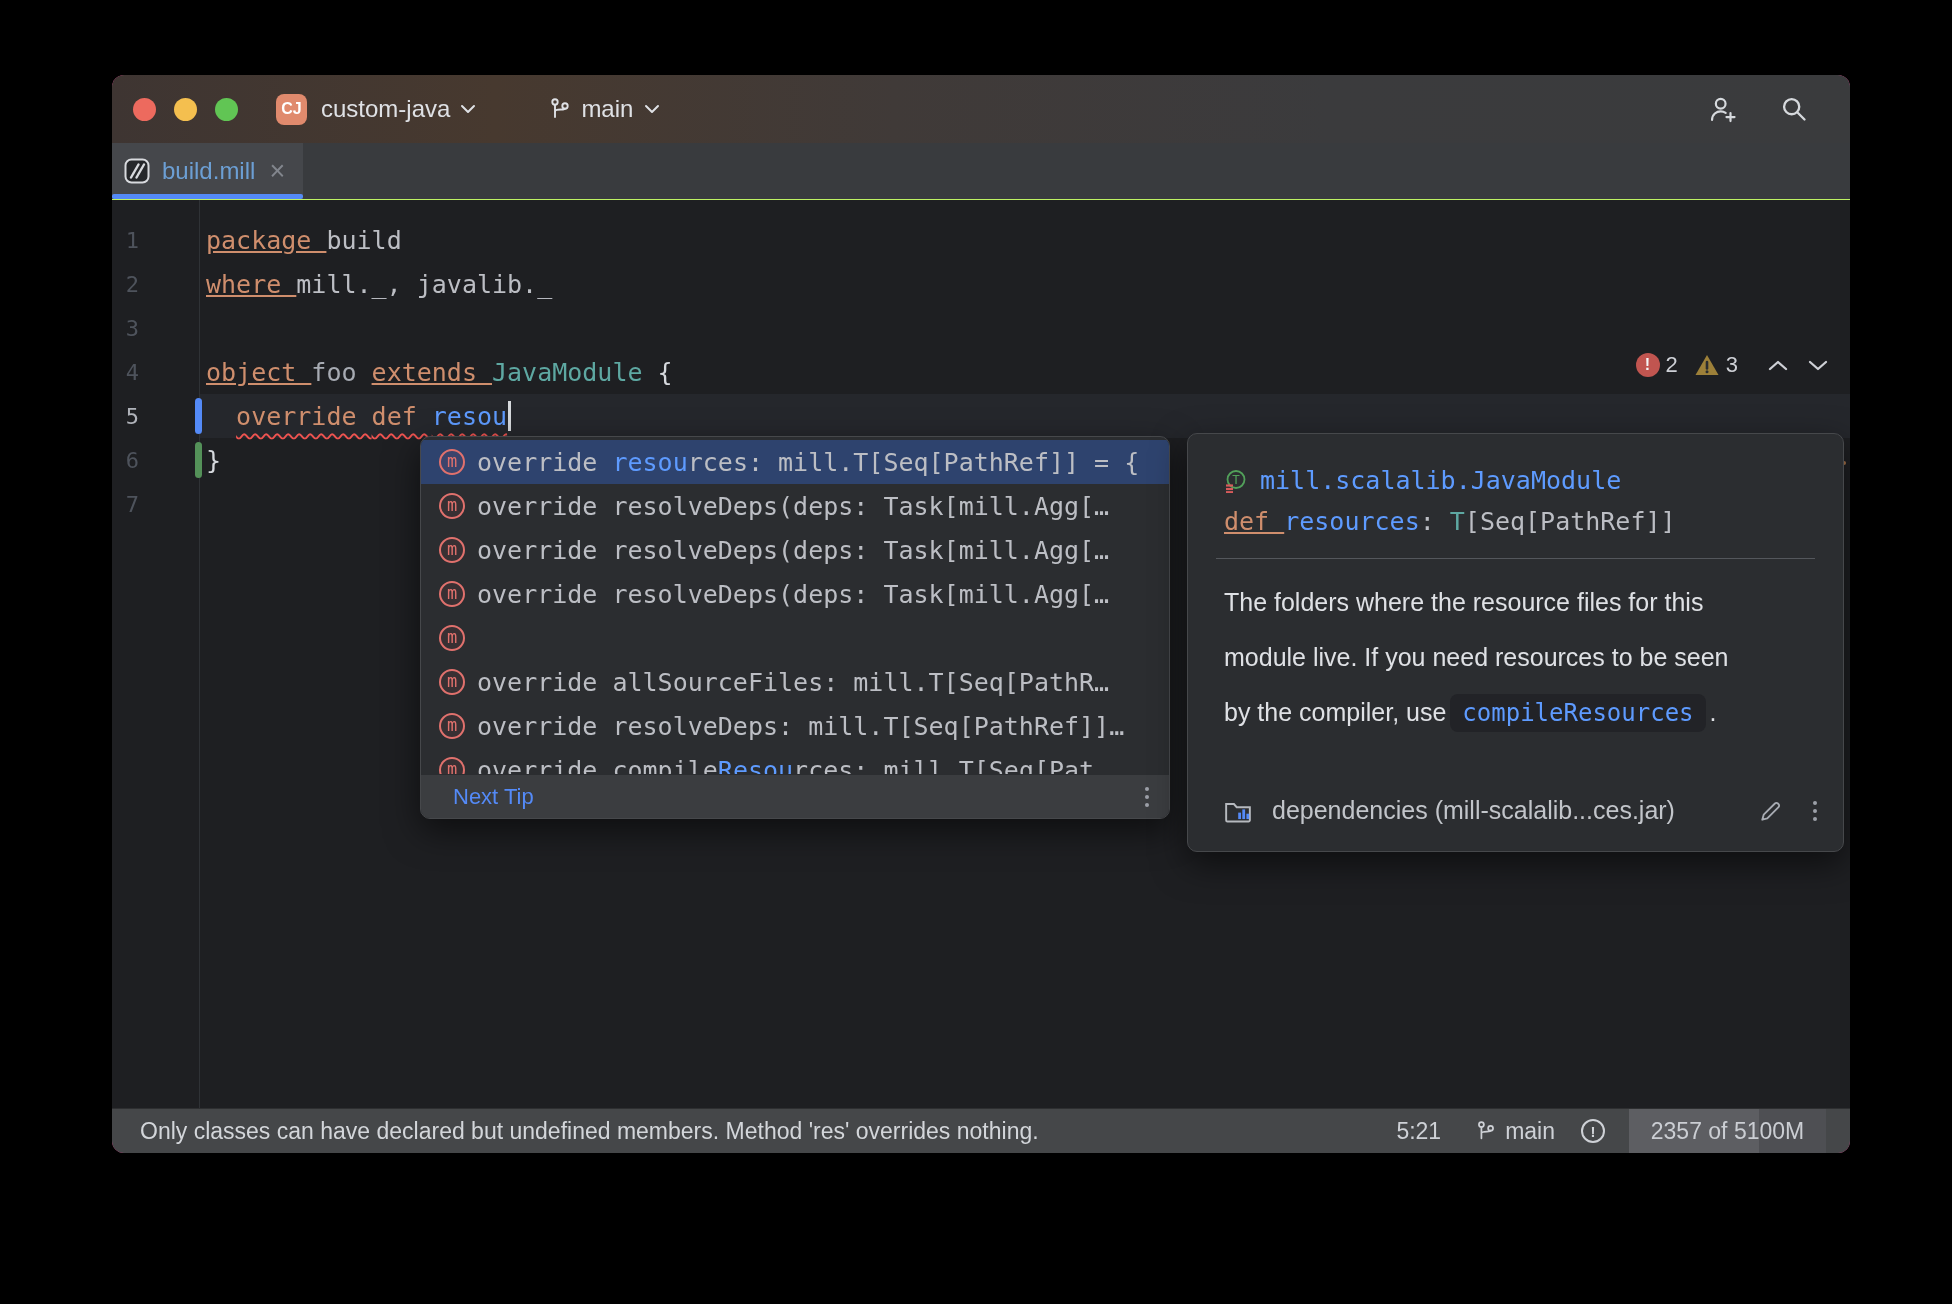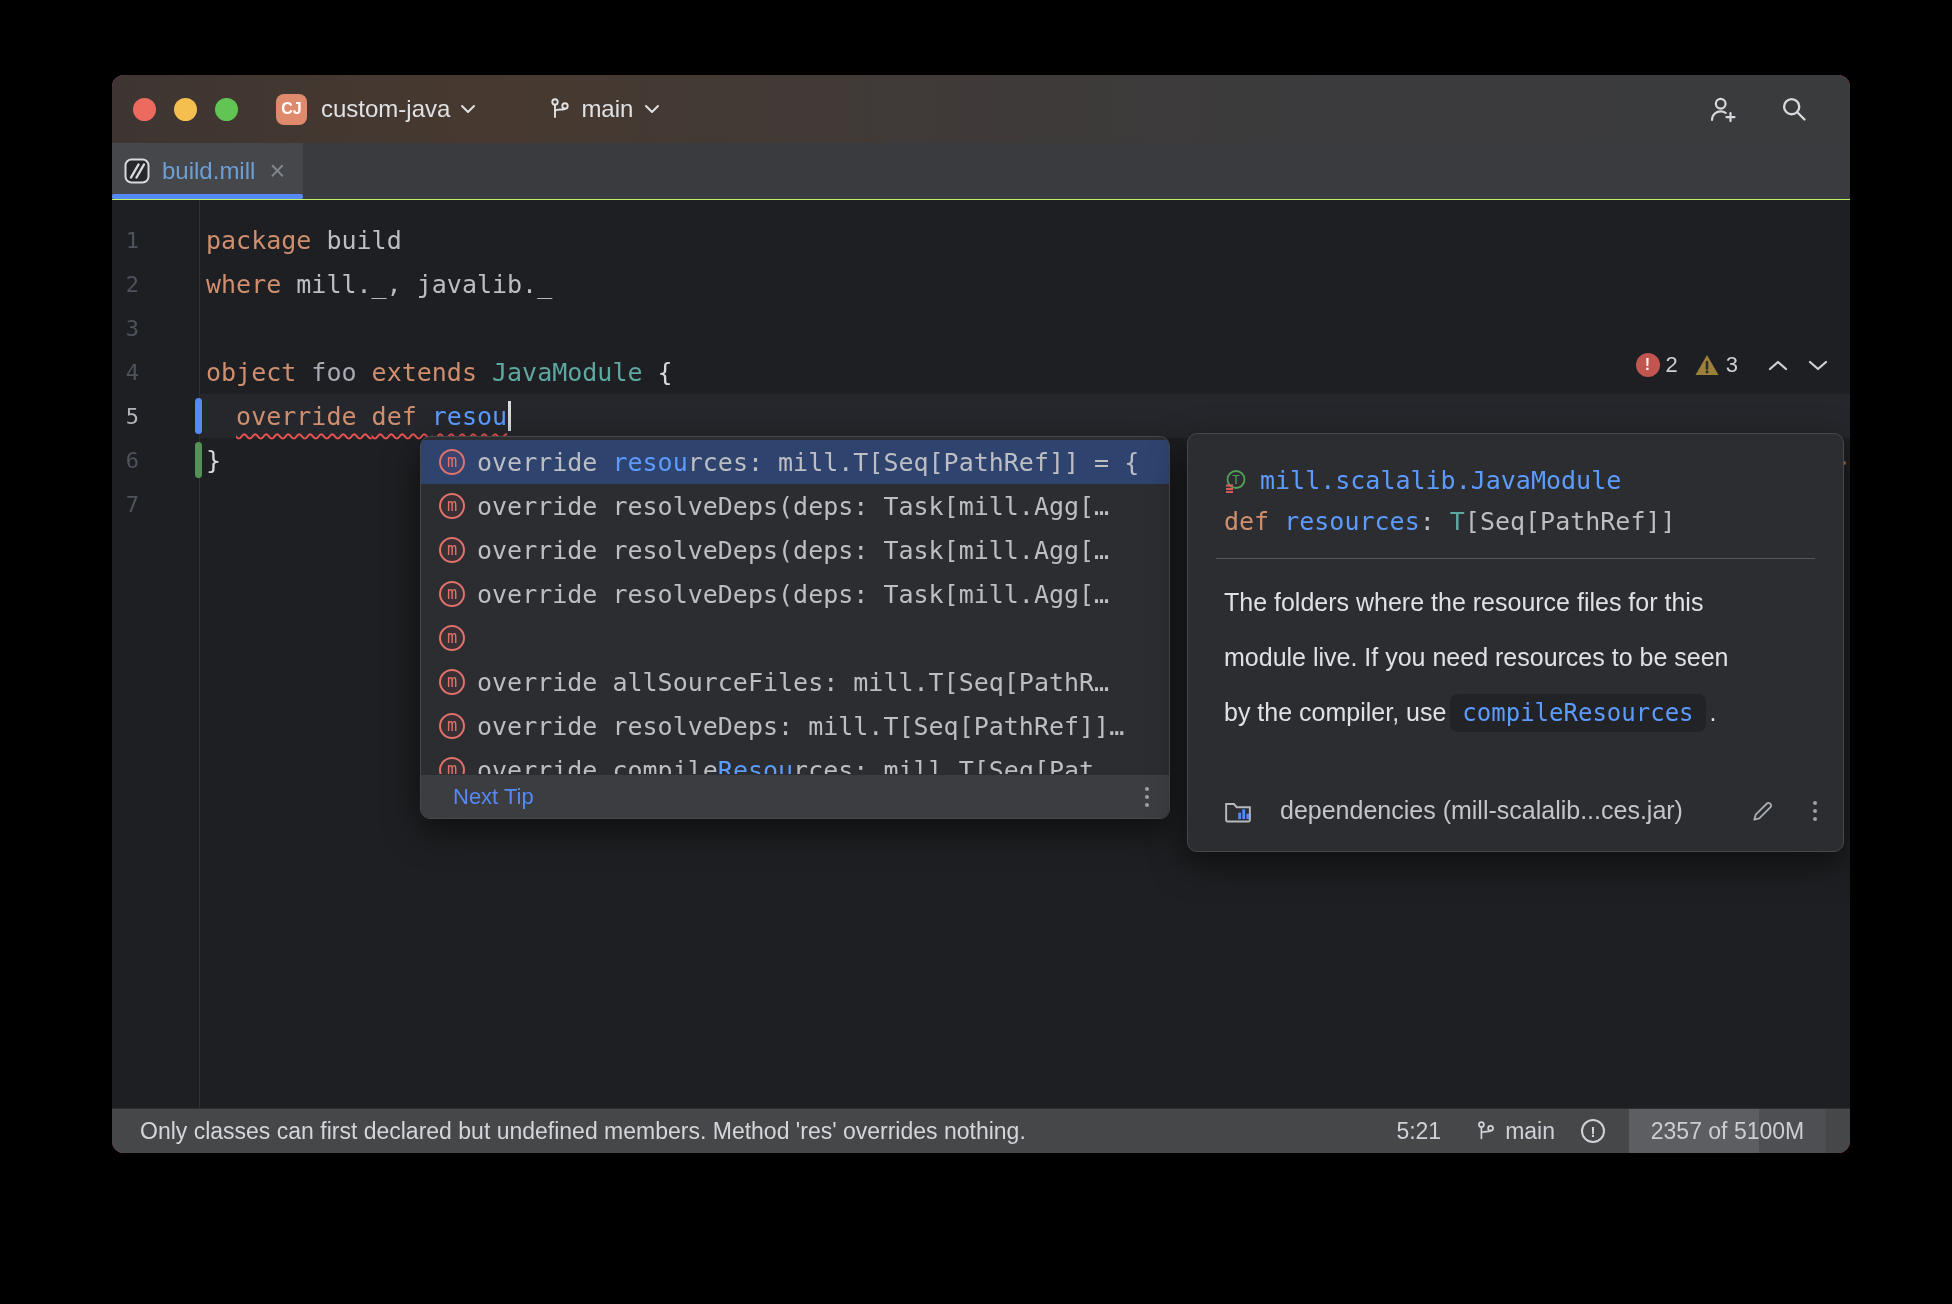--- a/index.html
+++ b/index.html
@@ -32,21 +32,21 @@
   .code-lines{position:absolute;top:18px;left:0;right:0;}
   .ed-line{display:flex;height:44px;align-items:center;}
   .gutter{flex:none;width:88px;box-sizing:border-box;text-align:right;padding-right:61px;
     font-family:"DejaVu Sans Mono",monospace;font-size:22px;color:#4e535c;}
   .ed-line.current .gutter{color:#b0b3ba;}
   .code-cell{flex:1;position:relative;height:44px;display:flex;align-items:center;padding-left:6px;
     font-family:"DejaVu Sans Mono",monospace;font-size:25px;white-space:pre;}
   .ed-line.current .code-cell{background:#25272c;}
   .vcs{position:absolute;left:-5px;top:4px;bottom:4px;width:7px;border-radius:4px;}
   .vcs.blue{background:#548af7;} .vcs.green{background:#549159;}
-  .tk-kw{color:#cf8e6d;} .tk-plain{color:#bcbec4;} .tk-dim{color:#a7abb3;}
+  .tk-kw{color:#cf8e6d;text-decoration:underline;} .tk-plain{color:#bcbec4;} .tk-dim{color:#a7abb3;}
   .tk-type{color:#5ea8a2;} .tk-brace{color:#d6d9de;} .tk-match{color:#5e9bff;}
   .sq{text-decoration:underline;text-decoration-style:wavy;text-decoration-color:#ef5350;
     text-decoration-thickness:2px;text-underline-offset:8px;}
   .caret{display:inline-block;width:3px;height:30px;background:#d6d9dd;vertical-align:-5px;margin-left:1px;}
   .stripe-marker{position:absolute;top:261px;right:4px;width:24px;height:4px;background:#a9744a;border-radius:2px;}
 
   
   .inspections{position:absolute;top:150px;right:22px;height:30px;display:flex;align-items:center;gap:6px;color:#ced0d6;font-size:22px;}
   .err-circle{width:24px;height:24px;border-radius:50%;background:#c15550;color:#f4f5f6;font-size:16px;font-weight:bold;
     display:flex;align-items:center;justify-content:center;}
@@ -72,21 +72,21 @@
   
   .doc-popup{position:absolute;left:1075px;top:358px;width:657px;height:419px;background:#2b2d30;
     border:1px solid #46484b;border-radius:10px;box-shadow:0 12px 34px rgba(0,0,0,.55);box-sizing:border-box;}
   .doc-head{padding:32px 36px 0;}
   .doc-title{display:flex;align-items:center;gap:12px;font-family:"DejaVu Sans Mono",monospace;font-size:25px;color:#5e9bff;}
   .doc-sig{margin-top:12px;font-family:"DejaVu Sans Mono",monospace;font-size:25px;white-space:pre;}
   .doc-divider{height:1px;background:#54575c;margin:22px 28px 0;}
   .doc-body{padding:16px 36px 0;font-size:25px;color:#dfe1e5;line-height:55px;}
   .chip{font-family:"DejaVu Sans Mono",monospace;font-size:24px;color:#5e9bff;background:#222327;
     border-radius:8px;padding:5px 12px;margin:0 4px;}
-  .doc-foot{position:absolute;left:36px;right:22px;bottom:26px;display:flex;align-items:center;gap:28px;}
+  .doc-foot{position:absolute;left:36px;right:22px;bottom:26px;display:flex;align-items:center;gap:20px;}
   .doc-foot .deps{color:#c2c5ca;font-size:25px;}
   .doc-foot .spacer{flex:1;}
 
   
   .statusbar{position:absolute;left:0;right:0;bottom:0;height:44px;background:#454749;border-top:1px solid #2e2f31;
     display:flex;align-items:center;color:#d3d6da;font-size:23px;}
   .status-msg{margin-left:28px;}
   .status-right{margin-left:auto;display:flex;align-items:center;height:100%;}
   .st-item{display:flex;align-items:center;gap:8px;color:#ced1d6;}
   .st-gap{width:34px;} .st-gap-sm{width:26px;}
@@ -281,21 +281,21 @@
       </span>
       <span class="kebab" style="margin-left:6px">
           <i></i>
           <i></i>
           <i></i>
         </span>
     </div>
   </div>
 
   <div class="statusbar">
-    <span class="status-msg">Only classes can first declared but undefined members. Method 'res' overrides nothing.</span>
+    <span class="status-msg">Only classes can have declared but undefined members. Method 'res' overrides nothing.</span>
     <div class="status-right">
       <span class="st-item">5:21</span>
       <span class="st-gap"></span>
       <span class="st-item">
         <span>
           <svg width="22" height="22" viewBox="0 0 24 24" fill="none" stroke="#ced1d6" stroke-width="1.9">
             <circle cx="7" cy="5" r="2.7"></circle>
               <circle cx="17" cy="9" r="2.7"></circle>
             <path d="M7,7.7 V20 M7,14.5 C7,11.2 17,13.6 17,11.7" stroke-linecap="round"></path>
           </svg>

